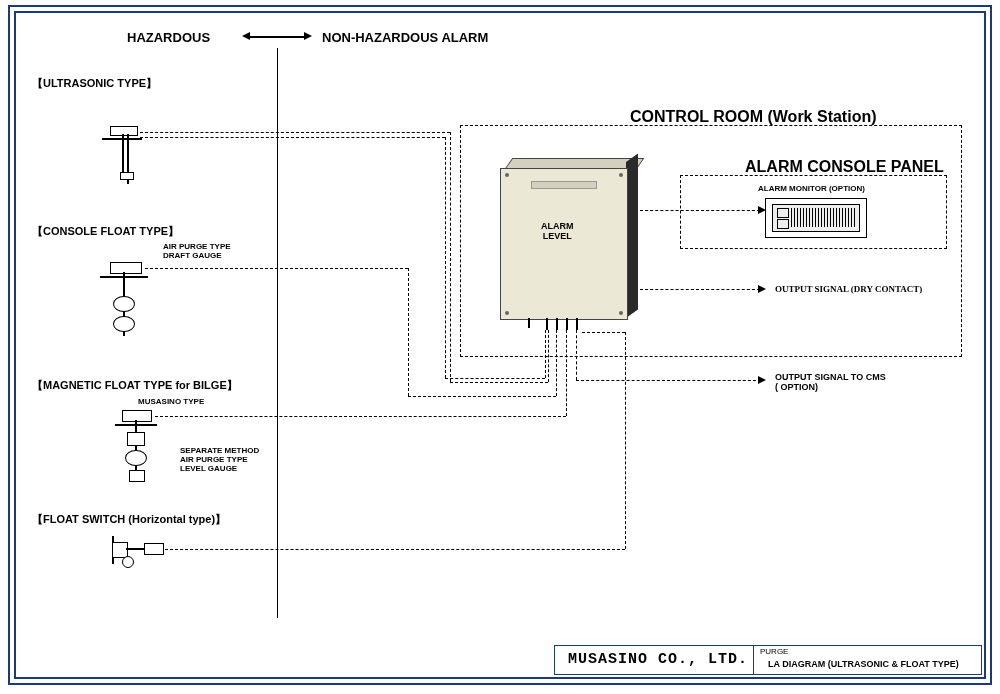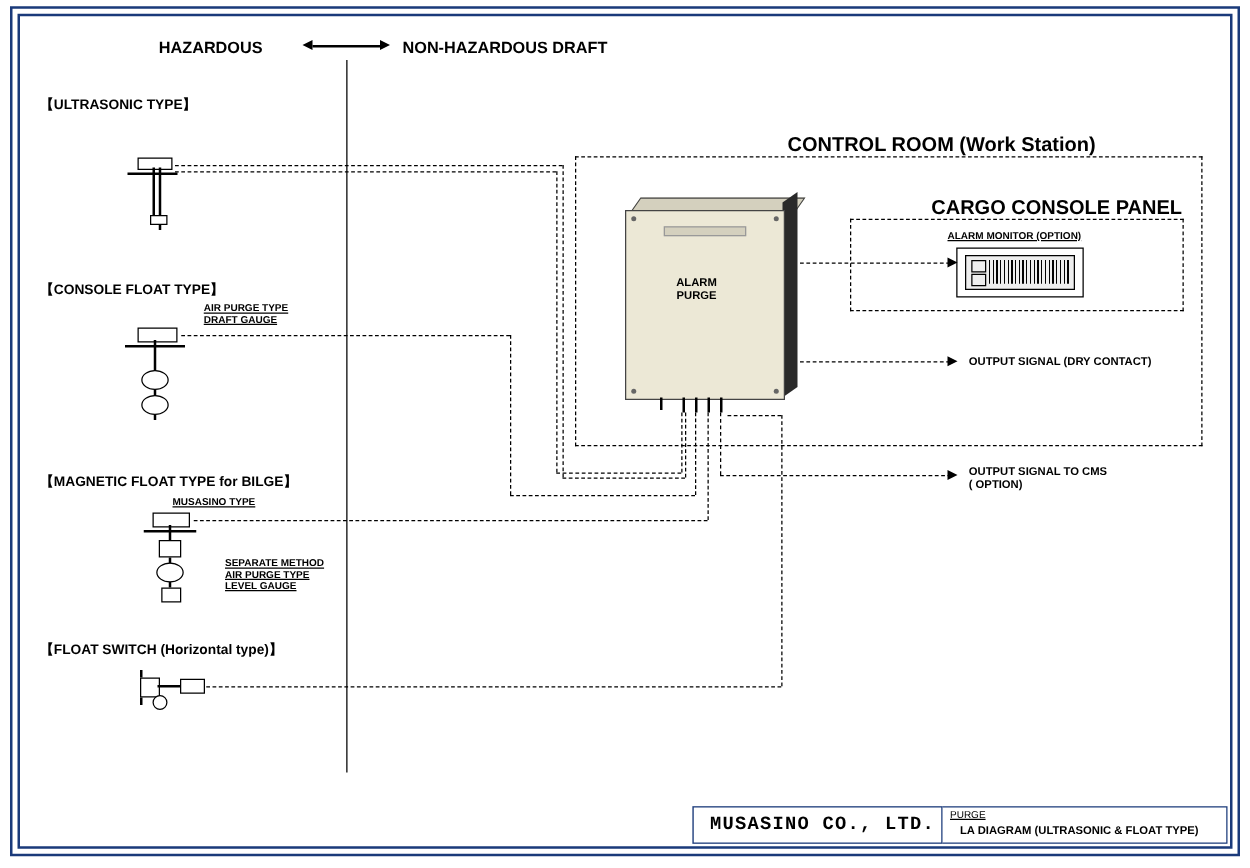--- a/index.html
+++ b/index.html
@@ -21,21 +21,21 @@
   .label {
     position: absolute;
     font-size: 11px;
     color: #000;
     white-space: pre;
     font-weight: bold;
   }
   .label.big  { font-size: 13px; }
   .label.mid  { font-size: 16px; }
   .label.sm   { font-size: 9px;  }
-  .label.tiny { font-size: 8px; text-decoration: underline;  }
+  .label.tiny { font-size: 8px;  }
   .label.title{ font-size: 15px; letter-spacing: 1px; font-family: Liberation Mono, monospace; }
 
   .vline  { position:absolute; width:0; border-left:1.5px solid #000; }
   .hdash  { position:absolute; height:0; border-top:1.5px dashed #000; }
   .vdash  { position:absolute; width:0; border-left:1.5px dashed #000; }
 
   .dotdash-box {
     position:absolute;
     border:1.5px solid #000;
     border-style: dashed;
@@ -96,69 +96,69 @@
     position:absolute; width:4px; height:4px; background:#666; border-radius:50%;
   }
 </style>
 </head>
 <body>
 
 <div class="frame outer"></div>
 <div class="frame inner"></div>
 
 <div class="label big" style="left:127px; top:30px;">HAZARDOUS</div>
-<div class="label big" style="left:322px; top:30px;">NON-HAZARDOUS DRAFT</div>
+<div class="label big" style="left:322px; top:30px;">NON-HAZARDOUS ALARM</div>
 
 <div class="arrowhead left" style="left:242px; top:32px;"></div>
 <div class="sensor-line h" style="left:250px; top:36px; width:54px;"></div>
 <div class="arrowhead right" style="left:304px; top:32px;"></div>
 
 <div class="vline" style="left:277px; top:48px; height:570px;"></div>
 
 <div class="dotdash-box" style="left:460px; top:125px; width:500px; height:230px;"></div>
 <div class="label mid" style="left:630px; top:108px;">CONTROL ROOM (Work Station)</div>
 
 <div class="dotdash-box" style="left:680px; top:175px; width:265px; height:72px;"></div>
-<div class="label mid" style="left:745px; top:158px;">CARGO CONSOLE PANEL</div>
+<div class="label mid" style="left:745px; top:158px;">ALARM CONSOLE PANEL</div>
 <div class="label tiny" style="left:758px; top:184px;">ALARM MONITOR (OPTION)</div>
 
 <div class="monitor" style="left:765px; top:198px; width:100px; height:38px;">
   <div class="monitor-inner" style="left:6px; top:5px; width:86px; height:26px;">
     <div style="position:absolute;left:4px;top:3px;width:10px;height:8px;border:1px solid #000;"></div>
     <div style="position:absolute;left:4px;top:14px;width:10px;height:8px;border:1px solid #000;"></div>
     <div style="position:absolute;left:18px;top:3px;right:3px;height:19px;background:repeating-linear-gradient(90deg,#000 0 1px,transparent 1px 3px);"></div>
   </div>
 </div>
 
 <div class="panel3d" style="left:500px; top:158px; width:150px; height:175px;">
   <div class="panel-top" style="left:4px; top:0; width:130px; height:10px; transform:skewX(-35deg); transform-origin:bottom left;"></div>
   <div class="panel-side" style="left:126px; top:4px; width:12px; height:156px; transform:skewY(-35deg); transform-origin:top left;"></div>
   <div class="panel-face" style="left:0; top:10px; width:126px; height:150px;">
     <div class="corner-dot" style="left:4px; top:4px;"></div>
     <div class="corner-dot" style="right:4px; top:4px;"></div>
     <div class="corner-dot" style="left:4px; bottom:4px;"></div>
     <div class="corner-dot" style="right:4px; bottom:4px;"></div>
     <div style="position:absolute;left:30px;top:12px;width:64px;height:6px;background:#d4d0be;border:1px solid #999;"></div>
     <div class="label sm" style="left:40px; top:52px; text-align:center;">ALARM
-PURGE</div>
+LEVEL</div>
   </div>
 
   <div class="sensor-line v" style="left:28px; top:160px; height:10px;"></div>
   <div class="sensor-line v" style="left:46px; top:160px; height:12px;"></div>
   <div class="sensor-line v" style="left:56px; top:160px; height:12px;"></div>
   <div class="sensor-line v" style="left:66px; top:160px; height:12px;"></div>
   <div class="sensor-line v" style="left:76px; top:160px; height:12px;"></div>
 </div>
 
 <div class="hdash" style="left:640px; top:210px; width:120px;"></div>
 <div class="arrowhead right" style="left:758px; top:206px;"></div>
 
 <div class="hdash" style="left:640px; top:289px; width:120px;"></div>
 <div class="arrowhead right" style="left:758px; top:285px;"></div>
-<div class="label sm" style="left:775px; top:284px;">OUTPUT SIGNAL (DRY CONTACT)</div>
+<div class="label sm" style="left:775px; top:284px;font-family:Liberation Serif, serif;">OUTPUT SIGNAL (DRY CONTACT)</div>
 
 <div class="vdash" style="left:576px; top:330px; height:50px;"></div>
 <div class="hdash" style="left:576px; top:380px; width:185px;"></div>
 <div class="arrowhead right" style="left:758px; top:376px;"></div>
 <div class="label sm" style="left:775px; top:372px;">OUTPUT SIGNAL TO CMS
 ( OPTION)</div>
 
 <div class="label" style="left:32px; top:76px;">【ULTRASONIC TYPE】</div>
 <div>
   <div class="small-box" style="left:110px; top:126px; width:26px; height:8px;"></div>

